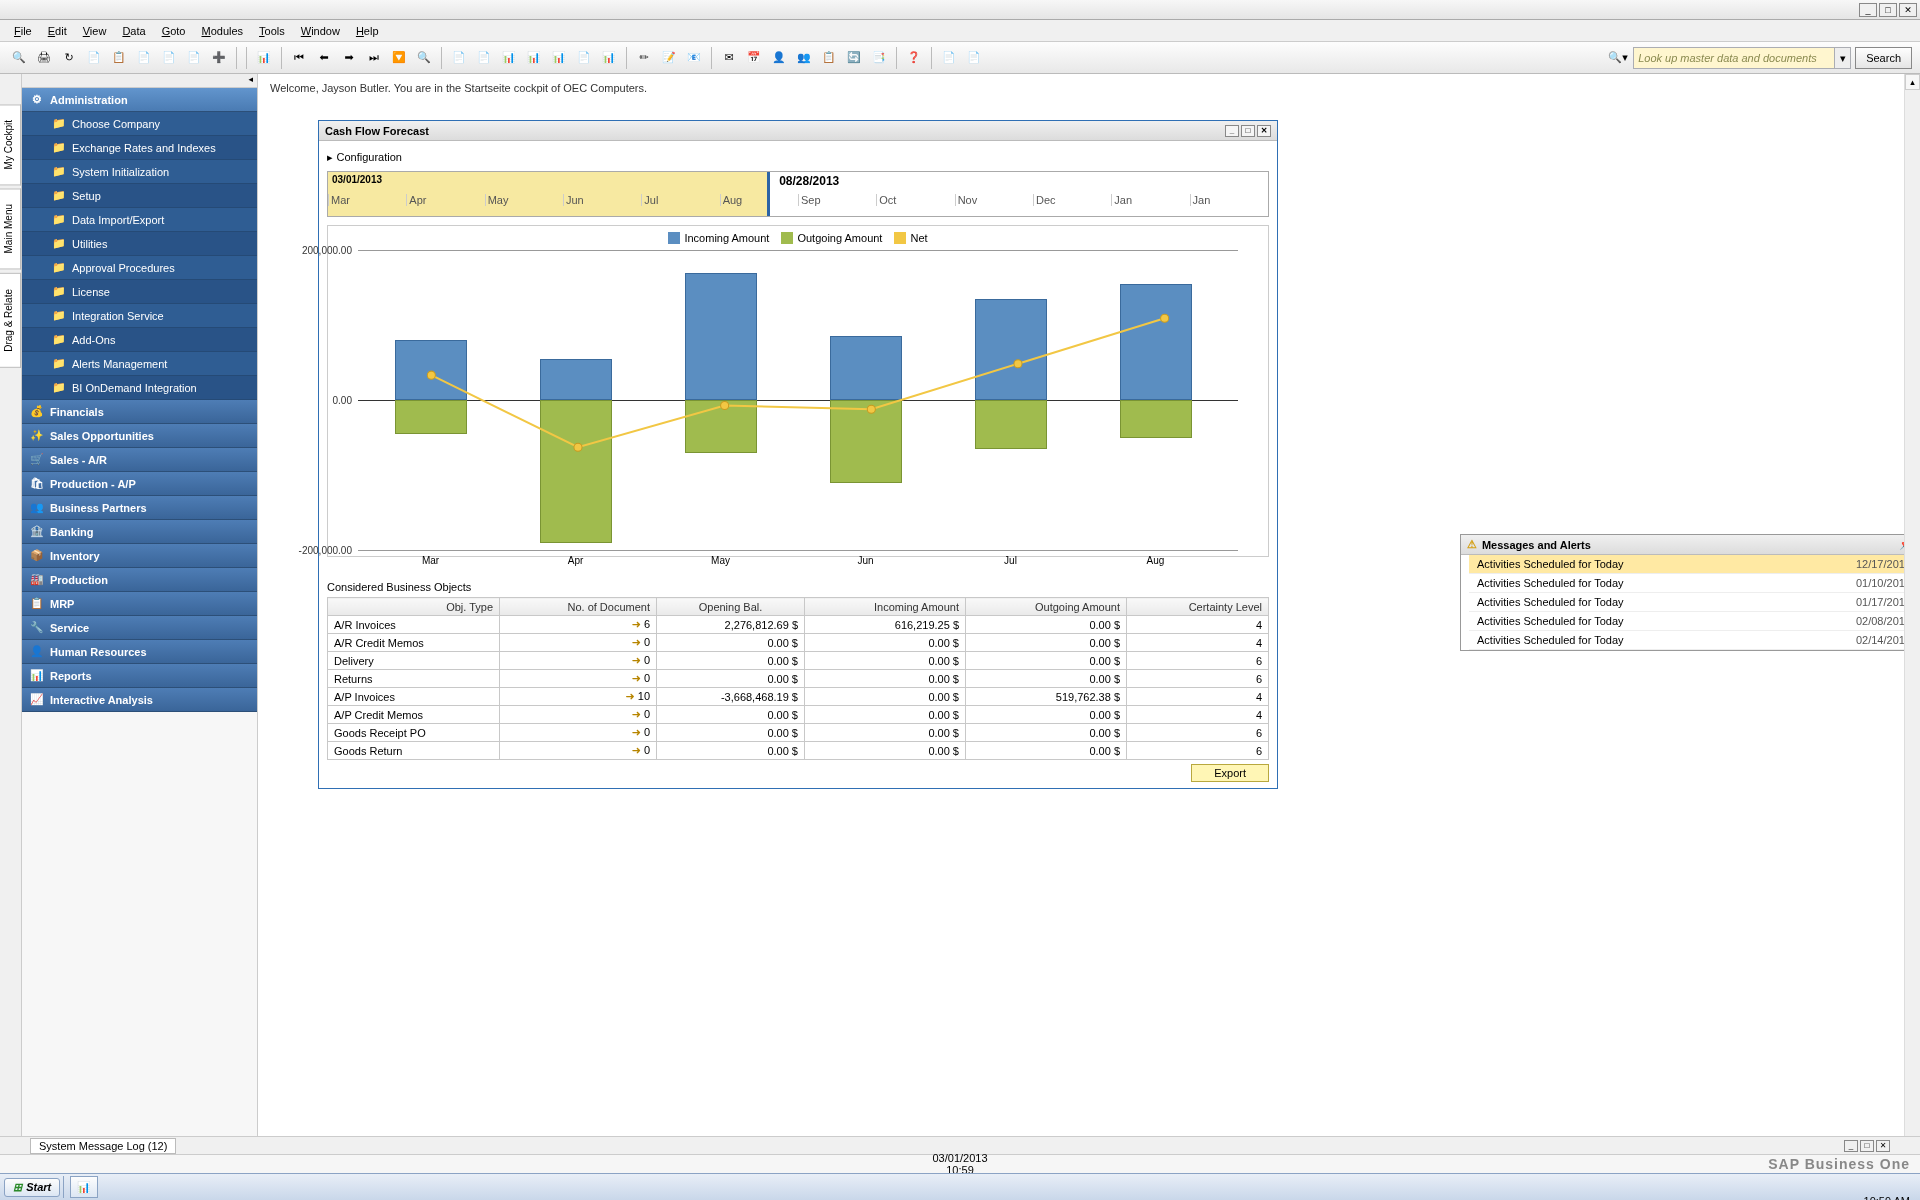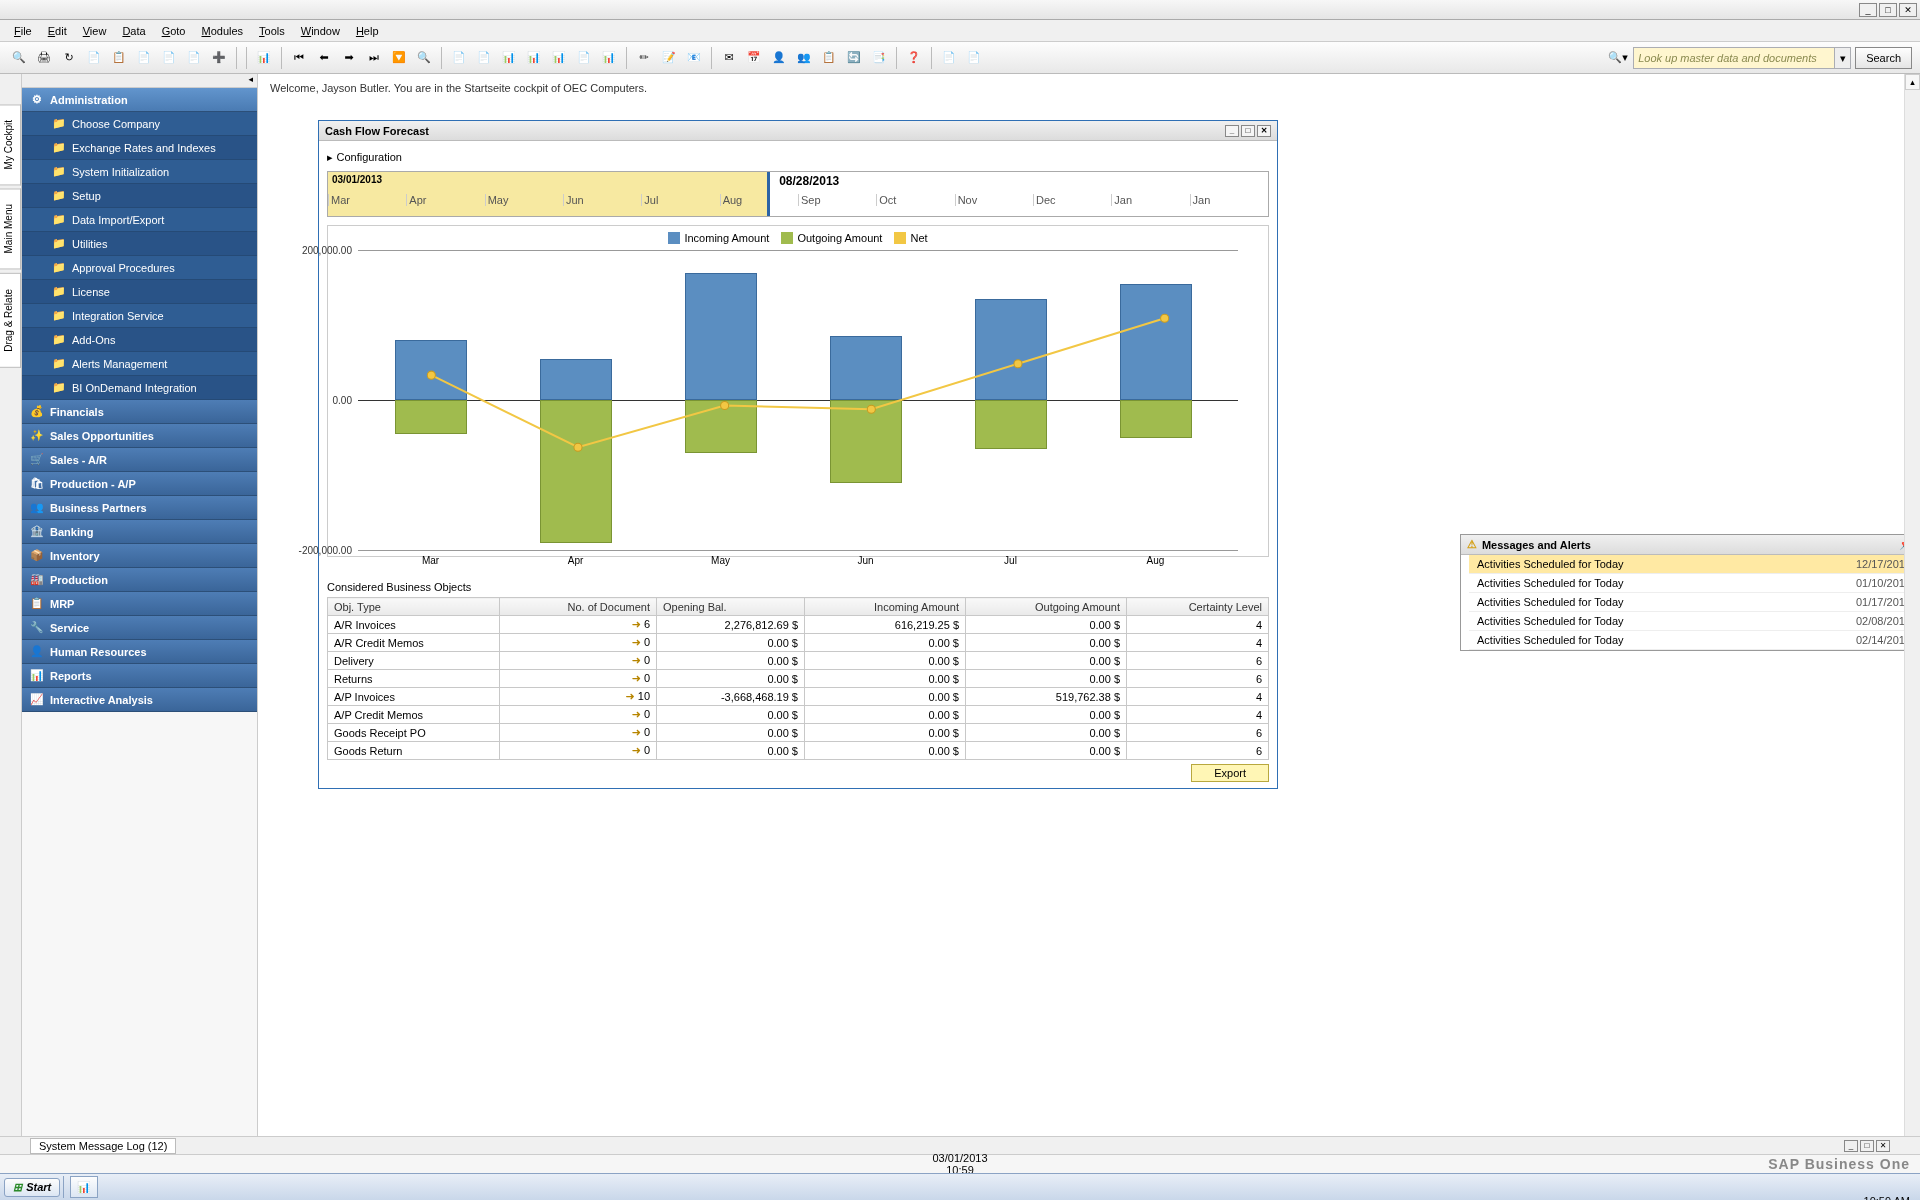--- a/index.html
+++ b/index.html
@@ -73,21 +73,21 @@
 .chart .xcat { position: absolute; bottom: -16px; font-size: 10px; text-align: center; width: 80px; transform: translateX(-40px); }
 .chart .barpos { position: absolute; bottom: 0; width: 72px; }
 .chart .bar-up { position: absolute; bottom: 50%; background: #5b8ec1; border: 1px solid #3a6a9c; width: 100%; }
 .chart .bar-down { position: absolute; top: 50%; background: #a0bb4e; border: 1px solid #7a9433; width: 100%; }
 .chart svg.netline { position: absolute; inset: 0; }
 
 
 .cbo-title { margin-top: 24px; font-size: 11px; }
 .tbl { width: 100%; border-collapse: collapse; margin-top: 4px; }
 .tbl th, .tbl td { border: 1px solid #c8c8c8; padding: 2px 6px; font-size: 11px; height: 18px; }
-.tbl th { background: linear-gradient(#f9f9f9, #e9e9e9); text-align: left; font-weight: normal; color: #333; }
+.tbl th { background: linear-gradient(#f9f9f9, #e9e9e9); text-align: right; font-weight: normal; color: #333; }
 .tbl td.r { text-align: right; }
 .tbl td .link { color: #b78500; margin-right: 3px; }
 .export-row { text-align: right; margin-top: 4px; text-decoration: underline; }
 .export-row button { background: #fff6b5; border: 1px solid #b8a83e; padding: 2px 22px; cursor: pointer; }
 
 
 .msgpanel { position: absolute; right: 0; top: 460px; width: 460px; border: 1px solid #999; background: #fff; }
 .msgpanel-title { height: 20px; background: linear-gradient(#f0f0f0,#dcdcdc); display: flex; align-items: center; padding: 0 6px; font-weight: bold; border-bottom: 1px solid #bbb; }
 .msgpanel-title .warn { color: #d4a017; margin-right: 5px; }
 .msgpanel-title .pin { margin-left: auto; cursor: pointer; }
@@ -411,21 +411,21 @@
               </svg>
             </div>
         </div>
 
         <div class="cbo-title">Considered Business Objects</div>
         <table class="tbl">
           <thead>
               <tr id="tbl-head">
                 <th>Obj. Type</th>
                 <th style="text-align: right;">No. of Document</th>
-                <th style="text-align: left;">Opening Bal.</th>
+                <th style="text-align: center;">Opening Bal.</th>
                 <th style="text-align: right;">Incoming Amount</th>
                 <th style="text-align: right;">Outgoing Amount</th>
                 <th style="text-align: right;">Certainty Level</th>
               </tr>
             </thead>
           <tbody id="tbl-body">
               <tr>
                 <td>A/R Invoices</td>
                 <td class="r"><span class="link">➜</span>6</td>
                 <td class="r">2,276,812.69 $</td>

